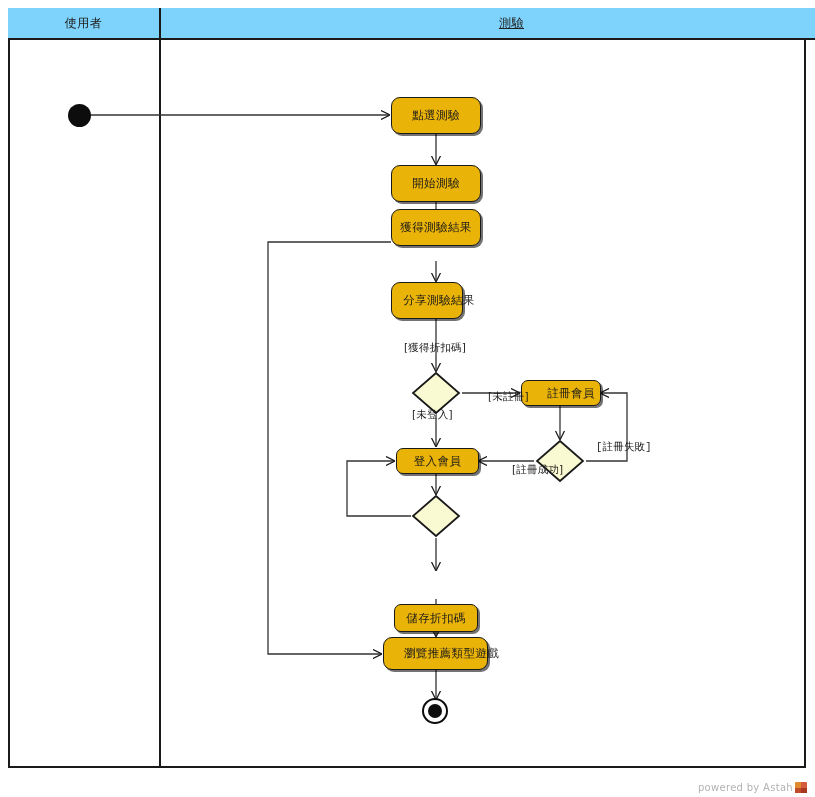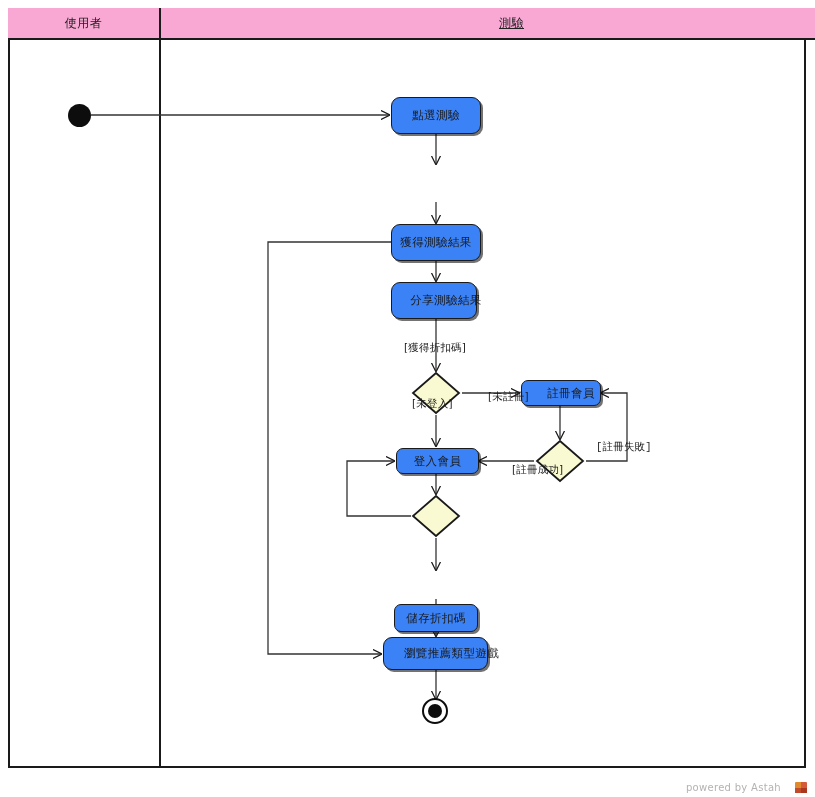--- a/index.html
+++ b/index.html
@@ -28,21 +28,21 @@
     width: 798px;
     height: 760px;
     border: 2px solid #1a1a1a;
     box-sizing: border-box;
     background: #ffffff;
   }
   .lane-header {
     position: absolute;
     top: 8px;
     height: 32px;
-    background: #f9a8d4;
+    background: #7dd3fc;
     border-bottom: 2px solid #1a1a1a;
     box-sizing: border-box;
     display: flex;
     align-items: center;
     justify-content: center;
     font-size: 12px;
     color: #222222;
     letter-spacing: 0.5px;
   }
   #lane-header-user {
@@ -59,21 +59,21 @@
     position: absolute;
     left: 159px;
     top: 40px;
     width: 2px;
     height: 728px;
     background: #1a1a1a;
   }
   
   .node {
     position: absolute;
-    background: #3b82f6;
+    background: #eab308;
     border: 1.6px solid #1a1a1a;
     border-radius: 9px;
     box-sizing: border-box;
     display: flex;
     align-items: center;
     justify-content: center;
     font-size: 11.5px;
     color: #1a1a1a;
     letter-spacing: 0.4px;
     box-shadow: 2px 2px 0 rgba(0,0,0,0.55);
@@ -86,21 +86,21 @@
     color: #1a1a1a;
     white-space: nowrap;
     letter-spacing: 0.2px;
   }
   .watermark {
     position: absolute;
     right: 8px;
     bottom: 4px;
     display: flex;
     align-items: center;
-    gap: 14px;
+    gap: 2px;
     font-size: 10px;
     color: #b3b3b3;
     letter-spacing: 0.3px;
   }
   .wm-logo {
     width: 12px;
     height: 11px;
     display: inline-block;
     background:
       linear-gradient(to right, #e08a2e 0 50%, #d35a3a 50% 100%);
@@ -195,26 +195,29 @@
   <div style="position:absolute;left:411px;top:494px;width:50px;height:44px;">
     <svg width="50" height="44" viewBox="0 0 50 44">
       <polygon points="25,2 48,22 25,42 2,22" fill="#fafad2" stroke="#1a1a1a" stroke-width="1.8"></polygon>
     </svg>
   </div>
 
   <div class="node" style="left:391px;top:97px;width:90px;height:37px;">
     <span>點選測驗</span>
   </div>
 
-
-  <div class="node" style="left:391px;top:224px;width:90px;height:37px;">
+  <div class="node" style="left:391px;top:165px;width:90px;height:37px;">
+    <span>開始測驗</span>
+  </div>
+
+  <div class="node" style="left:391px;top:209px;width:90px;height:37px;">
     <span>獲得測驗結果</span>
   </div>
 
-  <div class="node" style="left:391px;top:282px;width:86px;height:37px;padding-left:24px;">
+  <div class="node" style="left:391px;top:282px;width:72px;height:37px;padding-left:24px;">
     <span>分享測驗結果</span>
   </div>
 
   <div class="node" style="left:521px;top:380px;width:80px;height:26px;border-radius:7px;padding-left:20px;">
     <span>註冊會員</span>
   </div>
 
   <div class="node" style="left:396px;top:448px;width:83px;height:26px;border-radius:7px;justify-content:center;">
     <span>登入會員</span>
   </div>
@@ -224,21 +227,21 @@
   </div>
 
   <div class="node" style="left:383px;top:637px;width:105px;height:33px;padding-left:32px;">
     <span>瀏覽推薦類型遊戲</span>
   </div>
 
   <div class="edge-label" style="left:404px;top:341px;">[獲得折扣碼]</div>
 
   <div class="edge-label" style="left:468px;top:390px;margin-left:20px;">[未註冊]</div>
 
-  <div class="edge-label" style="left:412px;top:397px;">[未登入]</div>
+  <div class="edge-label" style="left:412px;top:408px;">[未登入]</div>
 
   <div class="edge-label" style="left:475px;top:463px;padding-left:37px;">[註冊成功]</div>
 
   <div class="edge-label" style="left:596px;top:440px;font-family:Liberation Mono, monospace;">[註冊失敗]</div>
 
   <div class="watermark">
     <span>powered by Astah</span>
     <span class="wm-logo"></span>
   </div>
 

